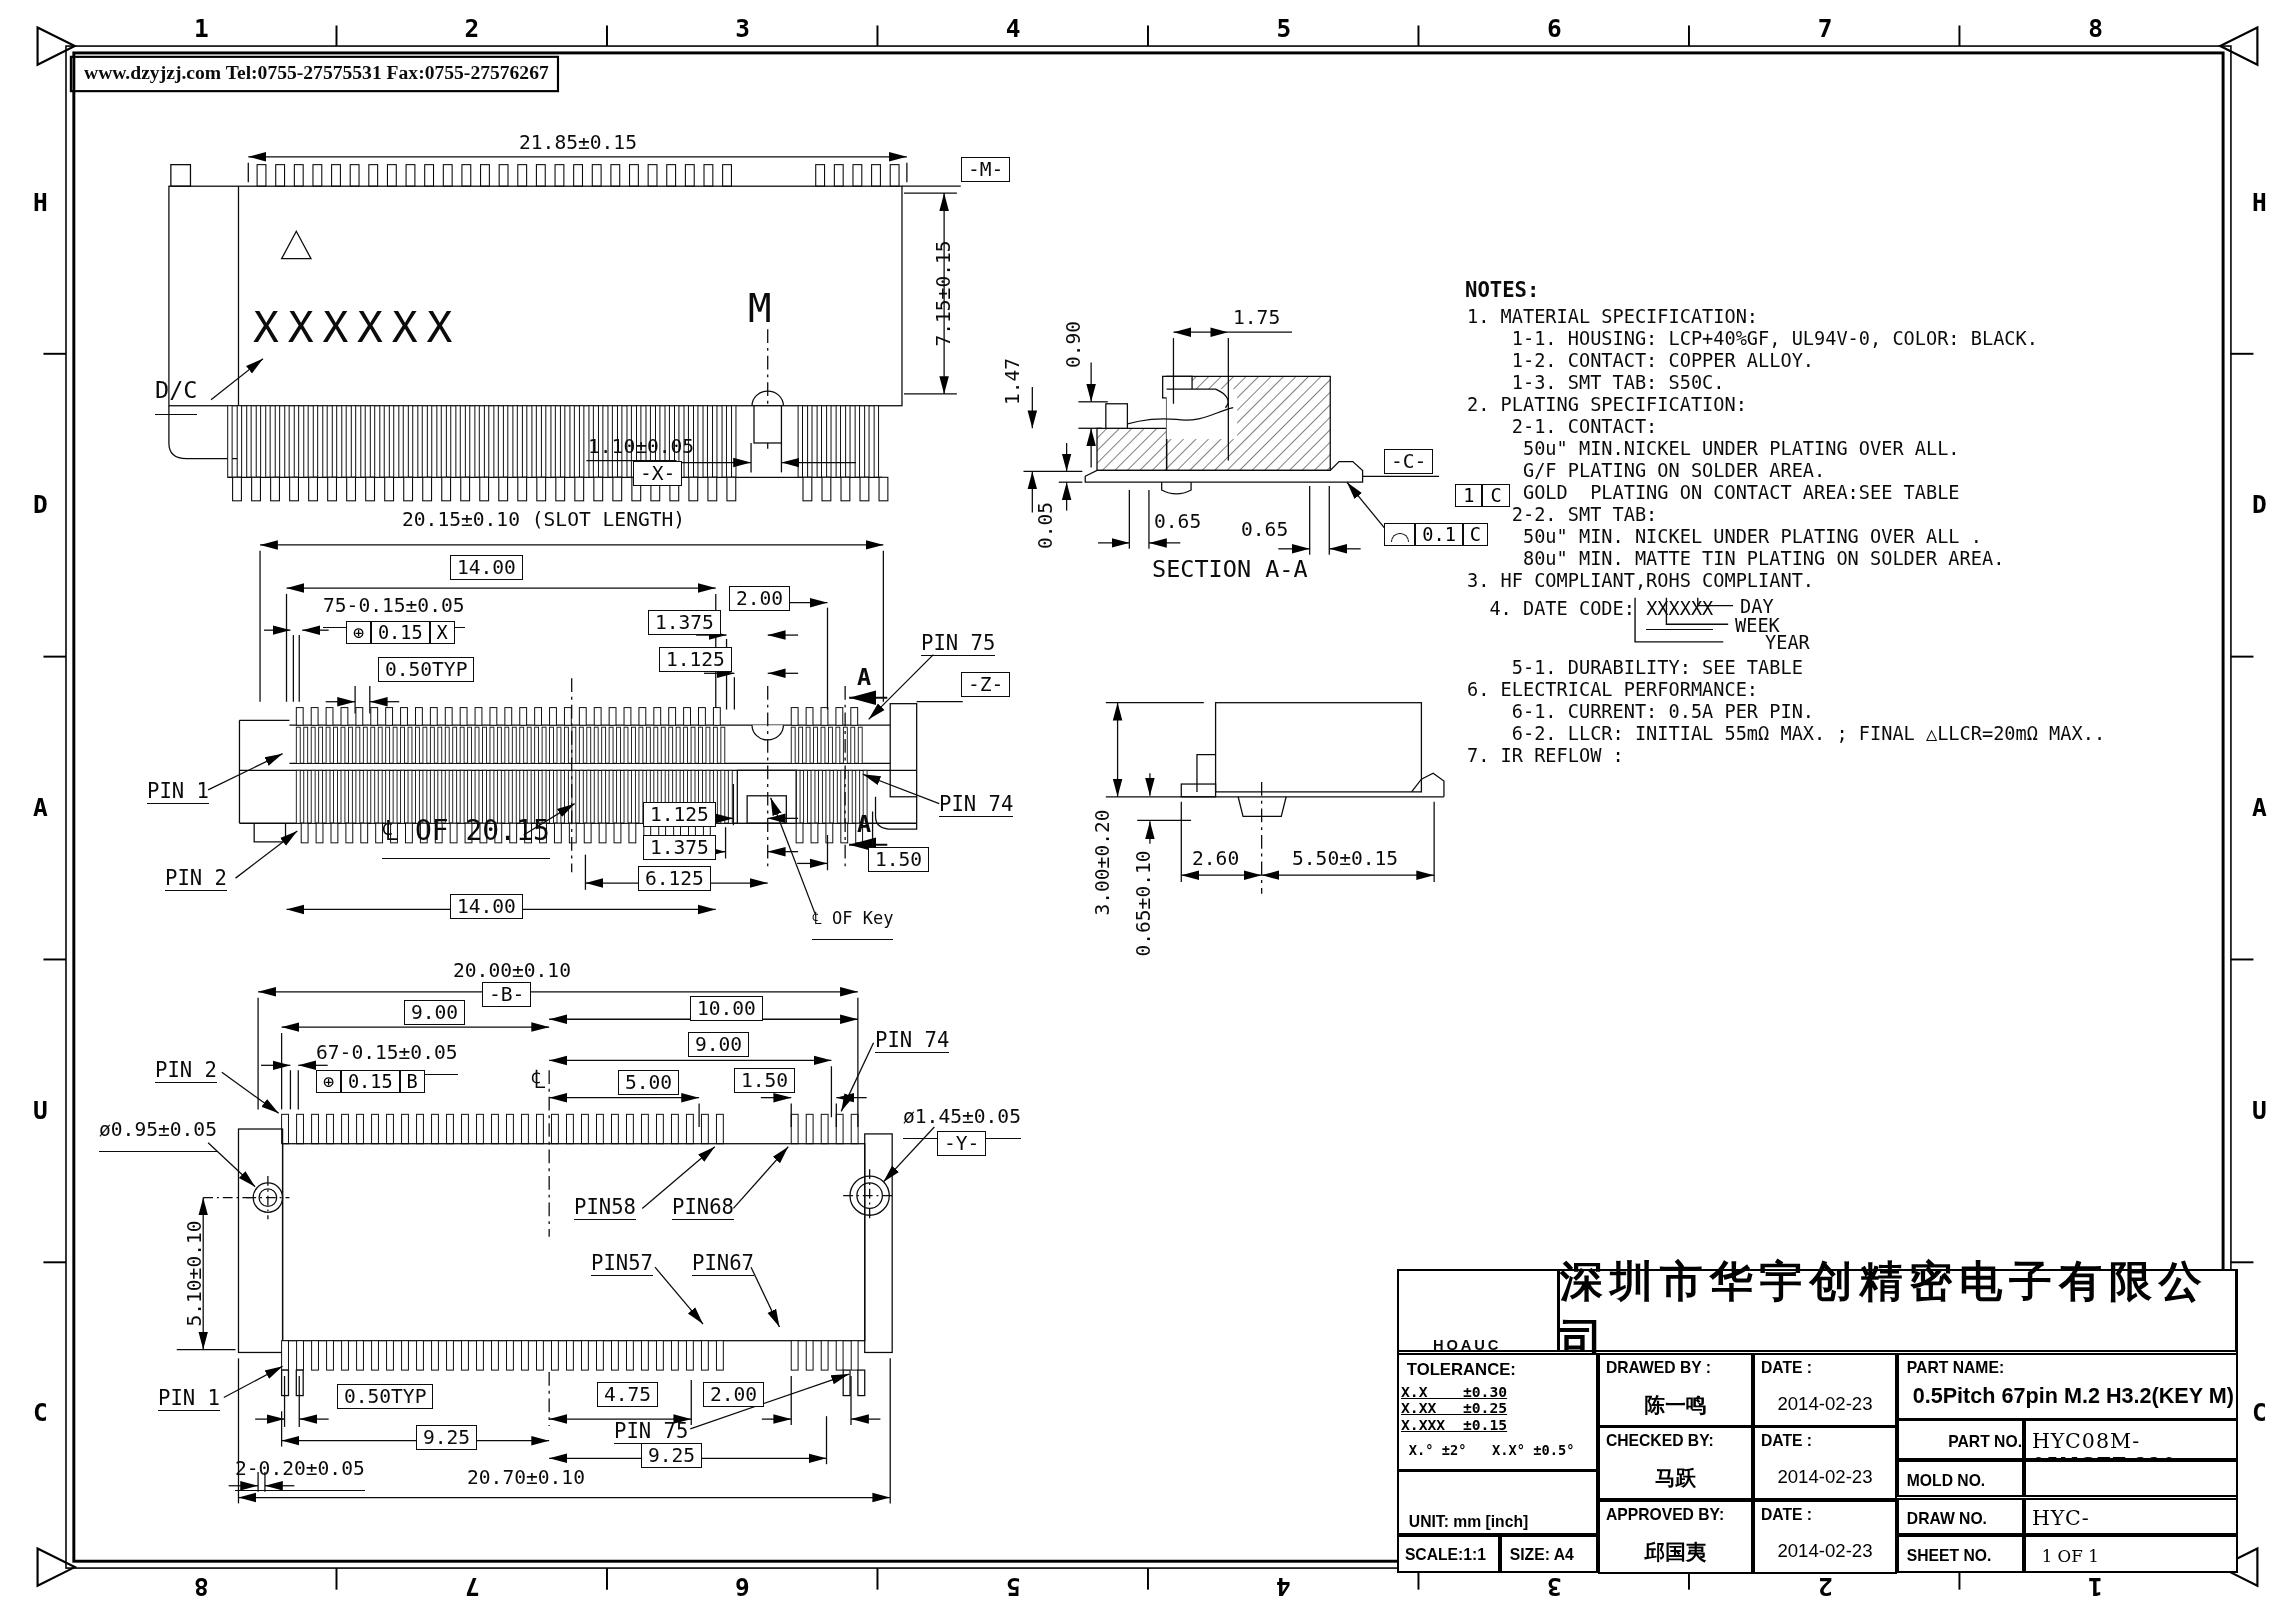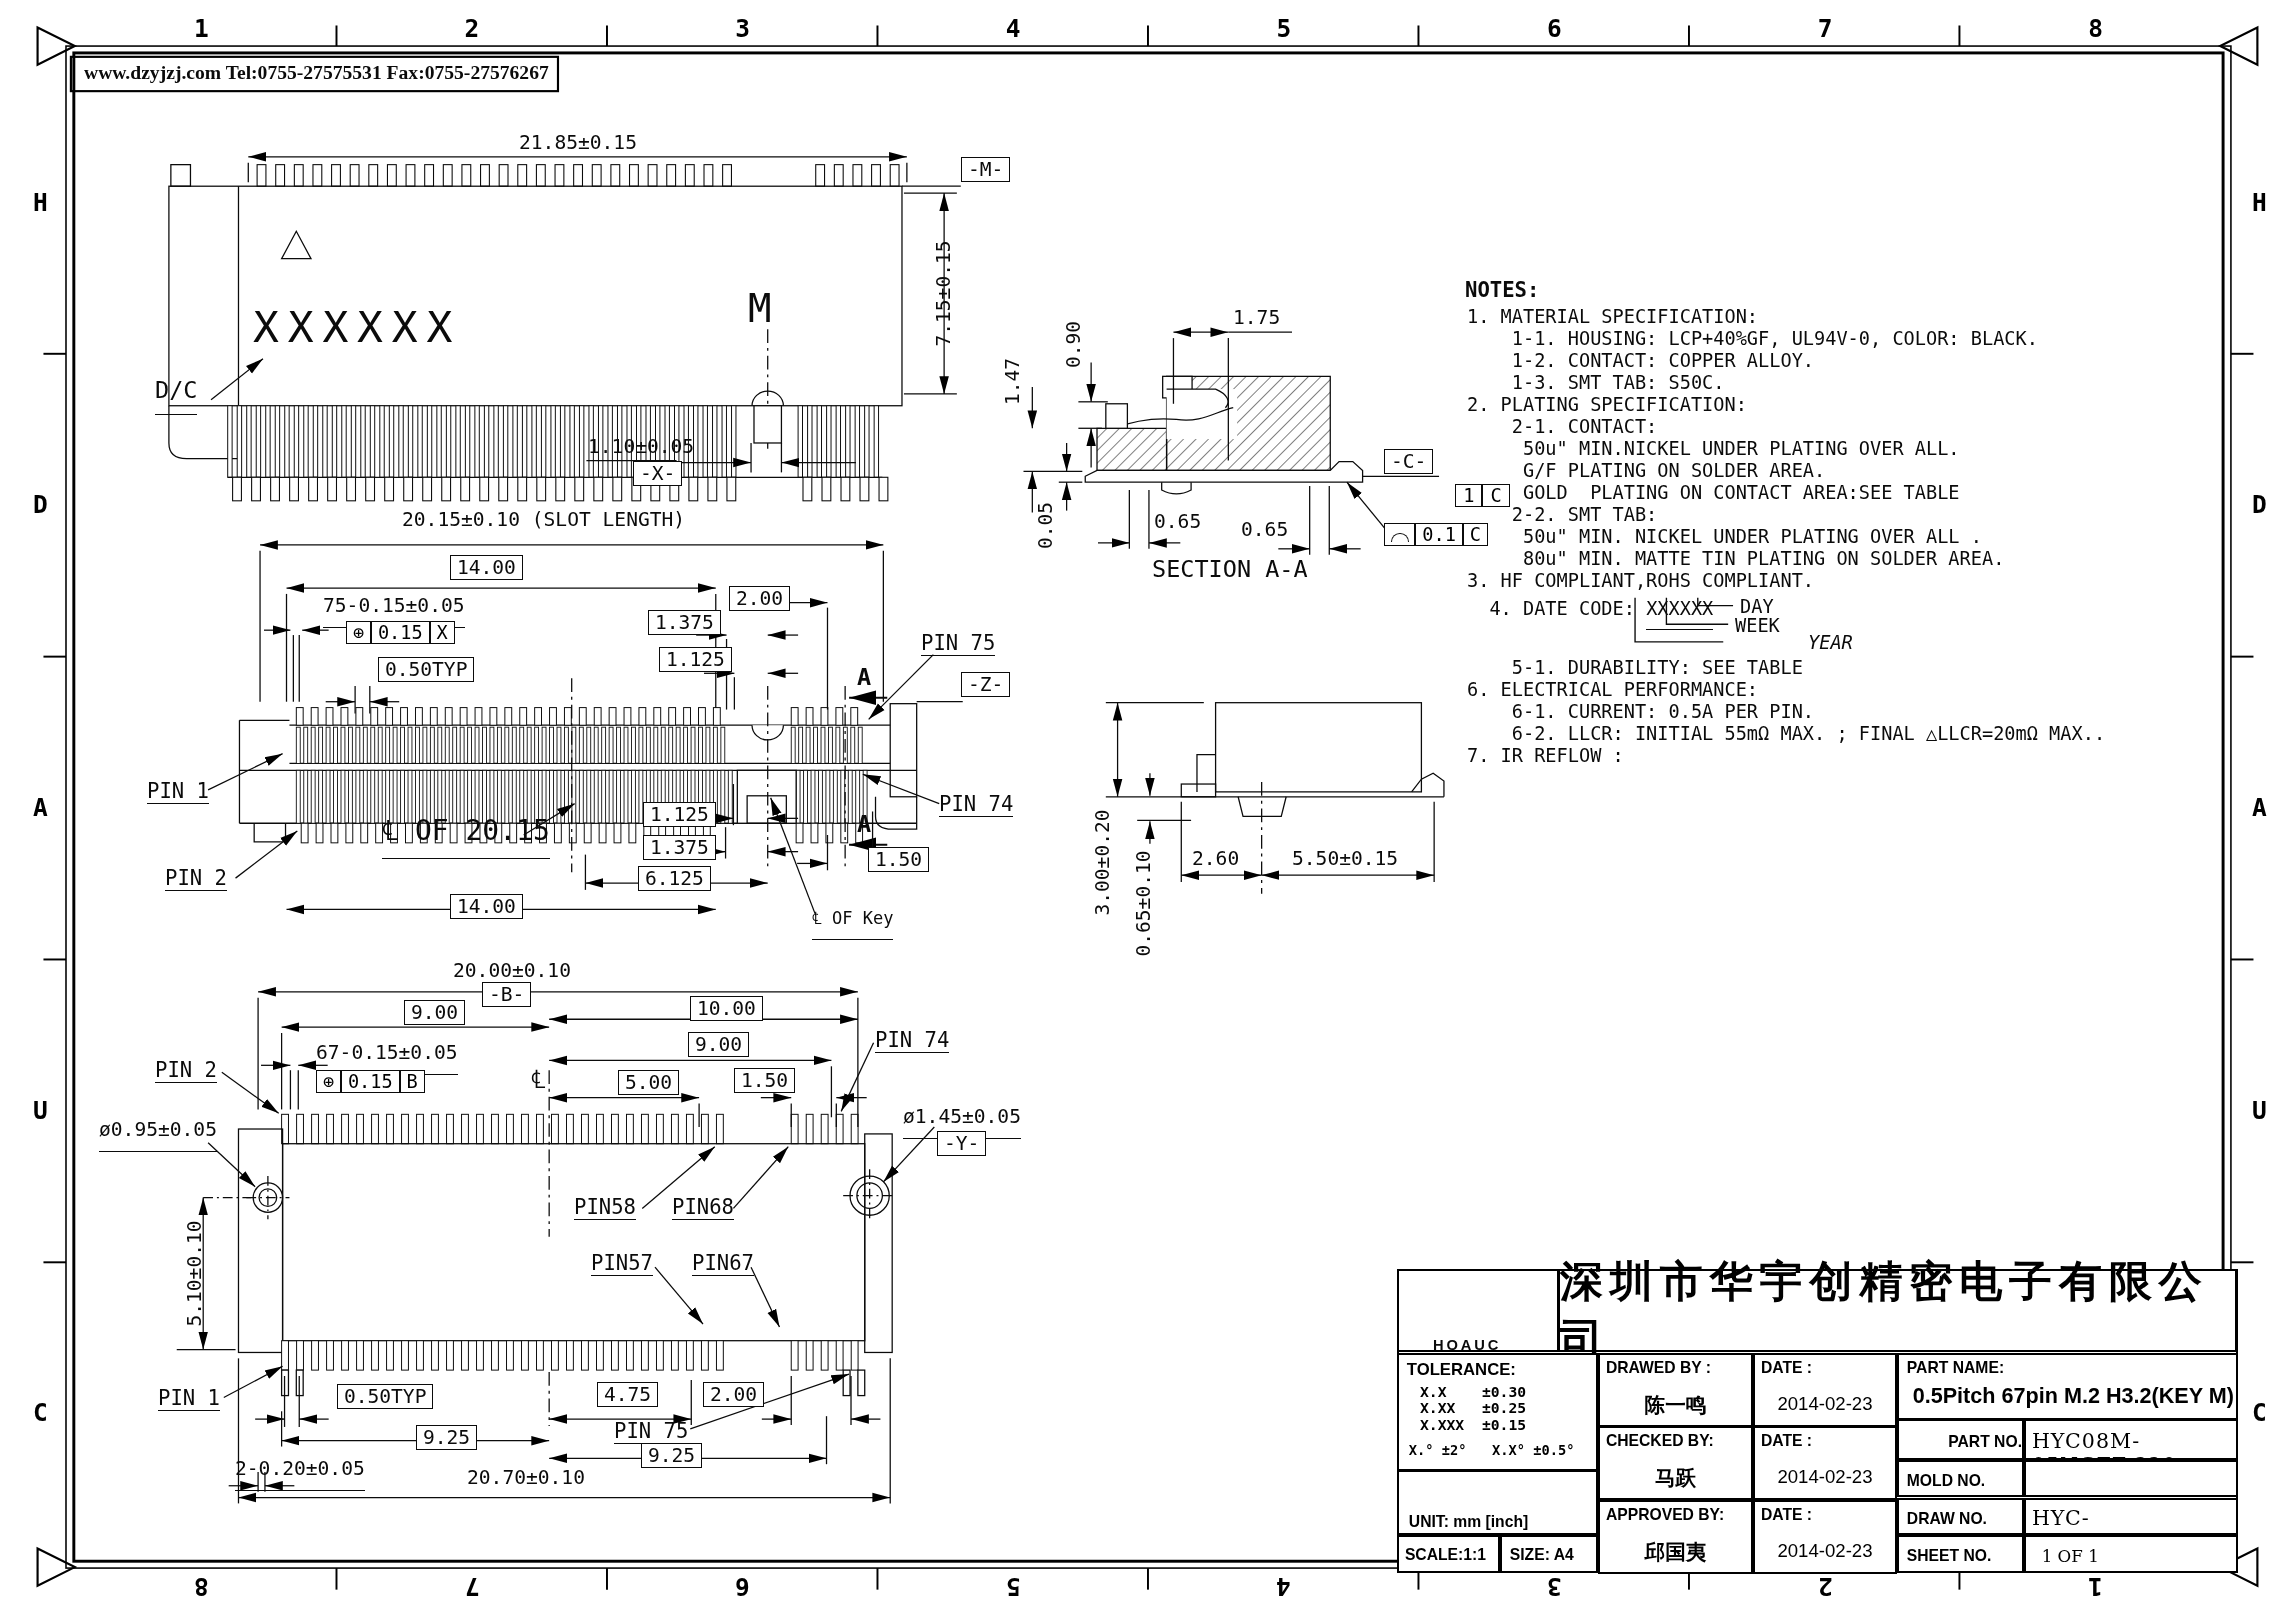--- a/index.html
+++ b/index.html
@@ -894,42 +894,42 @@
       <div class="note-line">    2-2. SMT TAB:</div>
       <div class="note-line">     50u" MIN. NICKEL UNDER PLATING OVER ALL .</div>
       <div class="note-line">     80u" MIN. MATTE TIN PLATING ON SOLDER AREA.</div>
       <div class="note-line">3. HF COMPLIANT,ROHS COMPLIANT.</div>
     </div>
 <div class="t note-line" style="left:1467px;top:576px;">
   <span>4. DATE CODE: </span><span class="ul">XXXXXX</span>
 </div>
 <div class="t sm" style="left:1740px;top:596px;">DAY</div>
 <div class="t sm" style="left:1735px;top:615px;">WEEK</div>
-<div class="t sm" style="left:1808px;top:632px;font-style:italic;">YEAR</div>
+<div class="t sm" style="left:1765px;top:632px;">YEAR</div>
 <div class="t" style="left:1467px;top:657px;">
       <div class="note-line">    5-1. DURABILITY: SEE TABLE</div>
       <div class="note-line">6. ELECTRICAL PERFORMANCE:</div>
       <div class="note-line">    6-1. CURRENT: 0.5A PER PIN.</div>
       <div class="note-line">    6-2. LLCR: INITIAL 55mΩ MAX. ; FINAL △LLCR=20mΩ MAX..</div>
       <div class="note-line">7. IR REFLOW :</div>
     </div>
 <div class="fcf" style="left:1455px;top:484px;">
   <span style="width:13.7px">1</span>
   <span style="width:13.7px">C</span>
 </div>
 
 <div class="cell" style="left:1397px;top:1269px;width:841px;height:304px;border-width:2.9px;"></div>
 <div class="cell" style="left:1397px;top:1269px;width:162px;height:83px;"></div>
 <div class="t" style="left:1433px;top:1337px;font:bold 14.7px 'Liberation Sans',sans-serif;letter-spacing:2.9px;">HOAUC</div>
 <div class="cell" style="left:1558px;top:1269px;width:679px;height:83px;">
   <div style="width:100%;height:100%;display:flex;align-items:center;justify-content:center;font:bold 43px 'DejaVu Sans',sans-serif;letter-spacing:6.9px;">深圳市华宇创精密电子有限公司</div>
 </div>
 <div class="cell" style="left:1397px;top:1353px;width:201px;height:118px;">
   <div class="tbl" style="margin:4.9px 0 3.9px 7.8px;font-size:16.7px;">TOLERANCE:</div>
-  <div style="margin-left:21px;font:bold 14.7px 'DejaVu Sans Mono',monospace;line-height:16.7px;white-space:pre;"><div>X.X    ±0.30</div><div>X.XX   ±0.25</div><div>X.XXX  ±0.15</div></div>
+  <div style="margin-left:2px;font:bold 14.7px 'DejaVu Sans Mono',monospace;line-height:16.7px;white-space:pre;text-decoration:underline;"><div>X.X    ±0.30</div><div>X.XX   ±0.25</div><div>X.XXX  ±0.15</div></div>
   <div style="margin:7.8px 0 0 9.8px;font:bold 13.7px 'DejaVu Sans Mono',monospace;display:flex;gap:25.5px;">
     <span>X.°  ±2°</span>
     <span>X.X°  ±0.5°</span>
   </div>
 </div>
 <div class="cell" style="left:1397px;top:1470px;width:201px;height:65px;">
   <div class="tbl" style="position:absolute;left:9.8px;top:41px;font-size:15.7px;">UNIT:  mm  [inch]</div>
 </div>
 <div class="cell" style="left:1397px;top:1535px;width:103px;height:38px;">
   <div class="tbl" style="margin:8.8px 0 0 5.9px;">SCALE:1:1</div>

